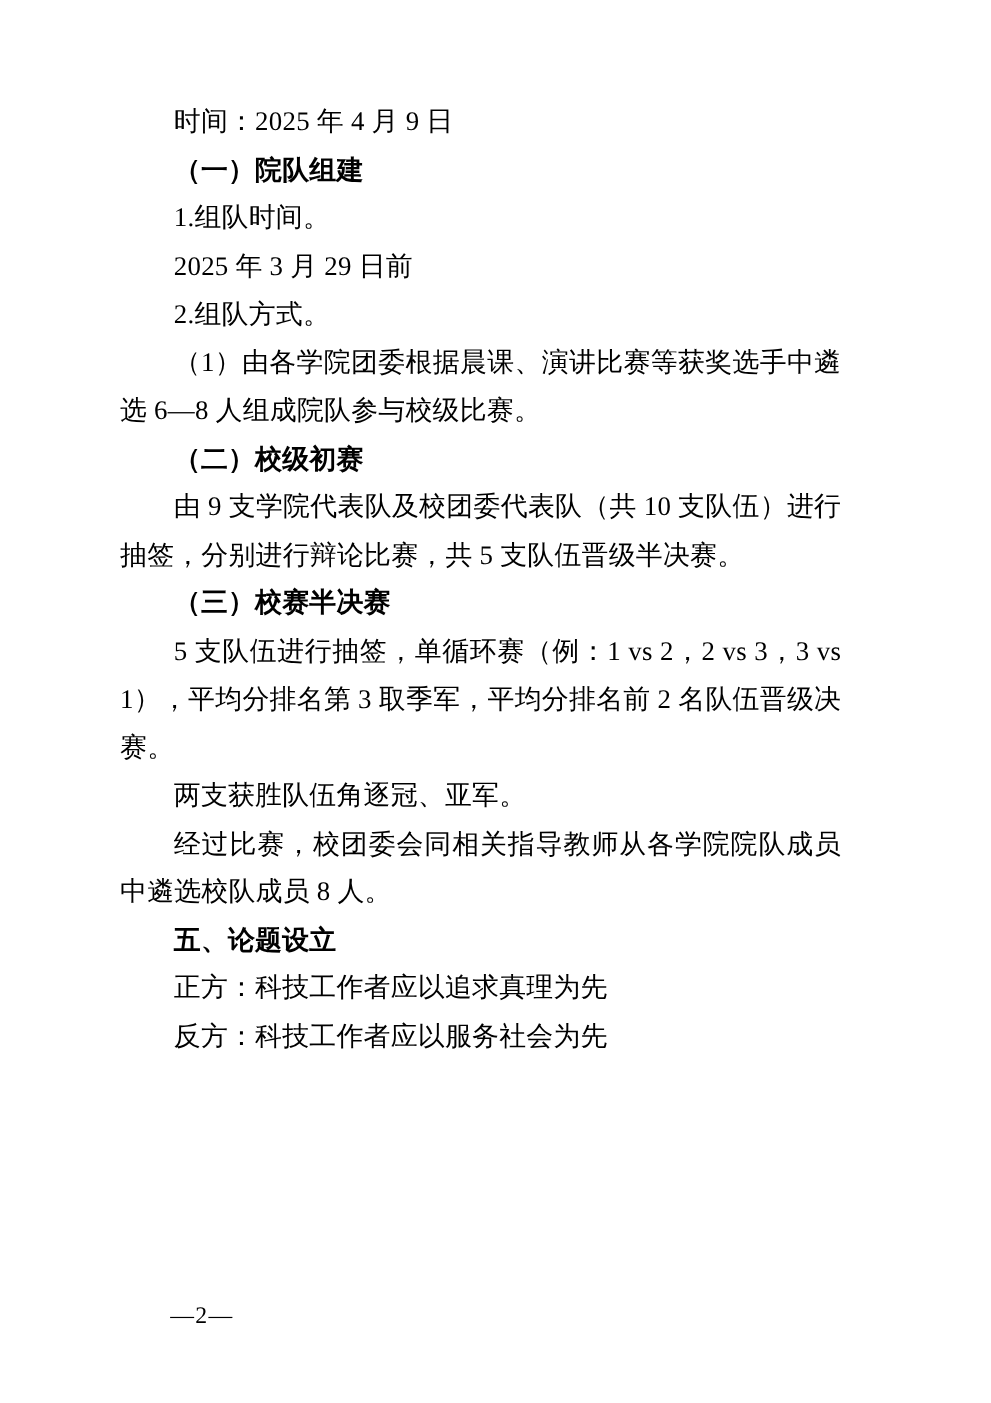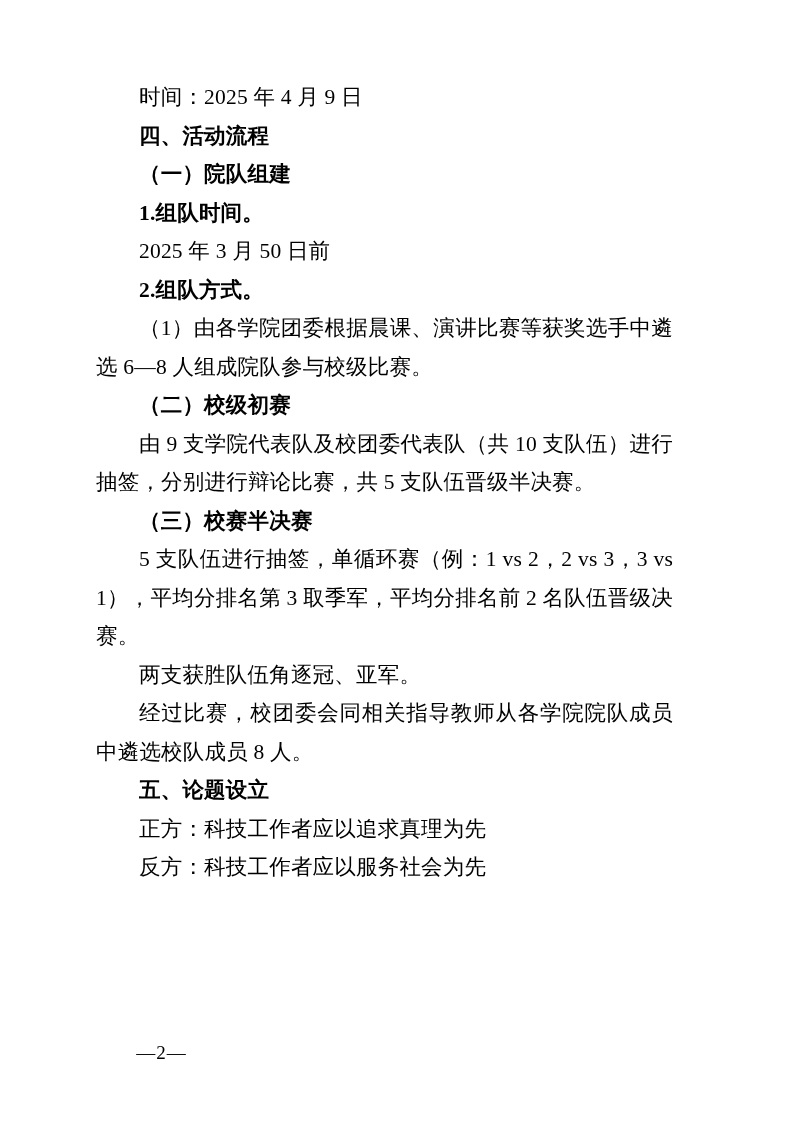--- a/index.html
+++ b/index.html
@@ -33,21 +33,21 @@
   .heading {
     font-weight: bold;
     text-indent: 2em;
   }
   
   .kai {
     font-weight: bold;
     text-indent: 2em;
   }
   .bold-num {
-    font-weight: bold;
+    font-weight: normal;
     text-indent: 2em;
   }
   .body-text {
     text-indent: 2em;
   }
   .para {
     margin: 0;
   }
   .footer {
     position: absolute;
@@ -64,24 +64,23 @@
     margin-left: -470px;
   }
 </style>
 </head>
 <body>
 
 <div class="page">
 
   <div class="content">
     <p class="line body-text para">时间：2025 年 4 月 9 日</p>
-    <p class="line heading para">四、活动流程</p>
     <p class="line kai para">（一）院队组建</p>
     <p class="line bold-num para">1.组队时间。</p>
-    <p class="line body-text para">2025 年 3 月 50 日前</p>
+    <p class="line body-text para">2025 年 3 月 29 日前</p>
     <p class="line bold-num para">2.组队方式。</p>
     <p class="line body-text para">（1）由各学院团委根据晨课、演讲比赛等获奖选手中遴选 6—8 人组成院队参与校级比赛。</p>
     <p class="line kai para">（二）校级初赛</p>
     <p class="line body-text para">由 9 支学院代表队及校团委代表队（共 10 支队伍）进行抽签，分别进行辩论比赛，共 5 支队伍晋级半决赛。</p>
     <p class="line kai para">（三）校赛半决赛</p>
     <p class="line body-text para">5 支队伍进行抽签，单循环赛（例：1 vs 2，2 vs 3，3 vs 1），平均分排名第 3 取季军，平均分排名前 2 名队伍晋级决赛。</p>
     <p class="line body-text para">两支获胜队伍角逐冠、亚军。</p>
     <p class="line body-text para">经过比赛，校团委会同相关指导教师从各学院院队成员中遴选校队成员 8 人。</p>
     <p class="line heading para">五、论题设立</p>
     <p class="line body-text para">正方：科技工作者应以追求真理为先</p>

